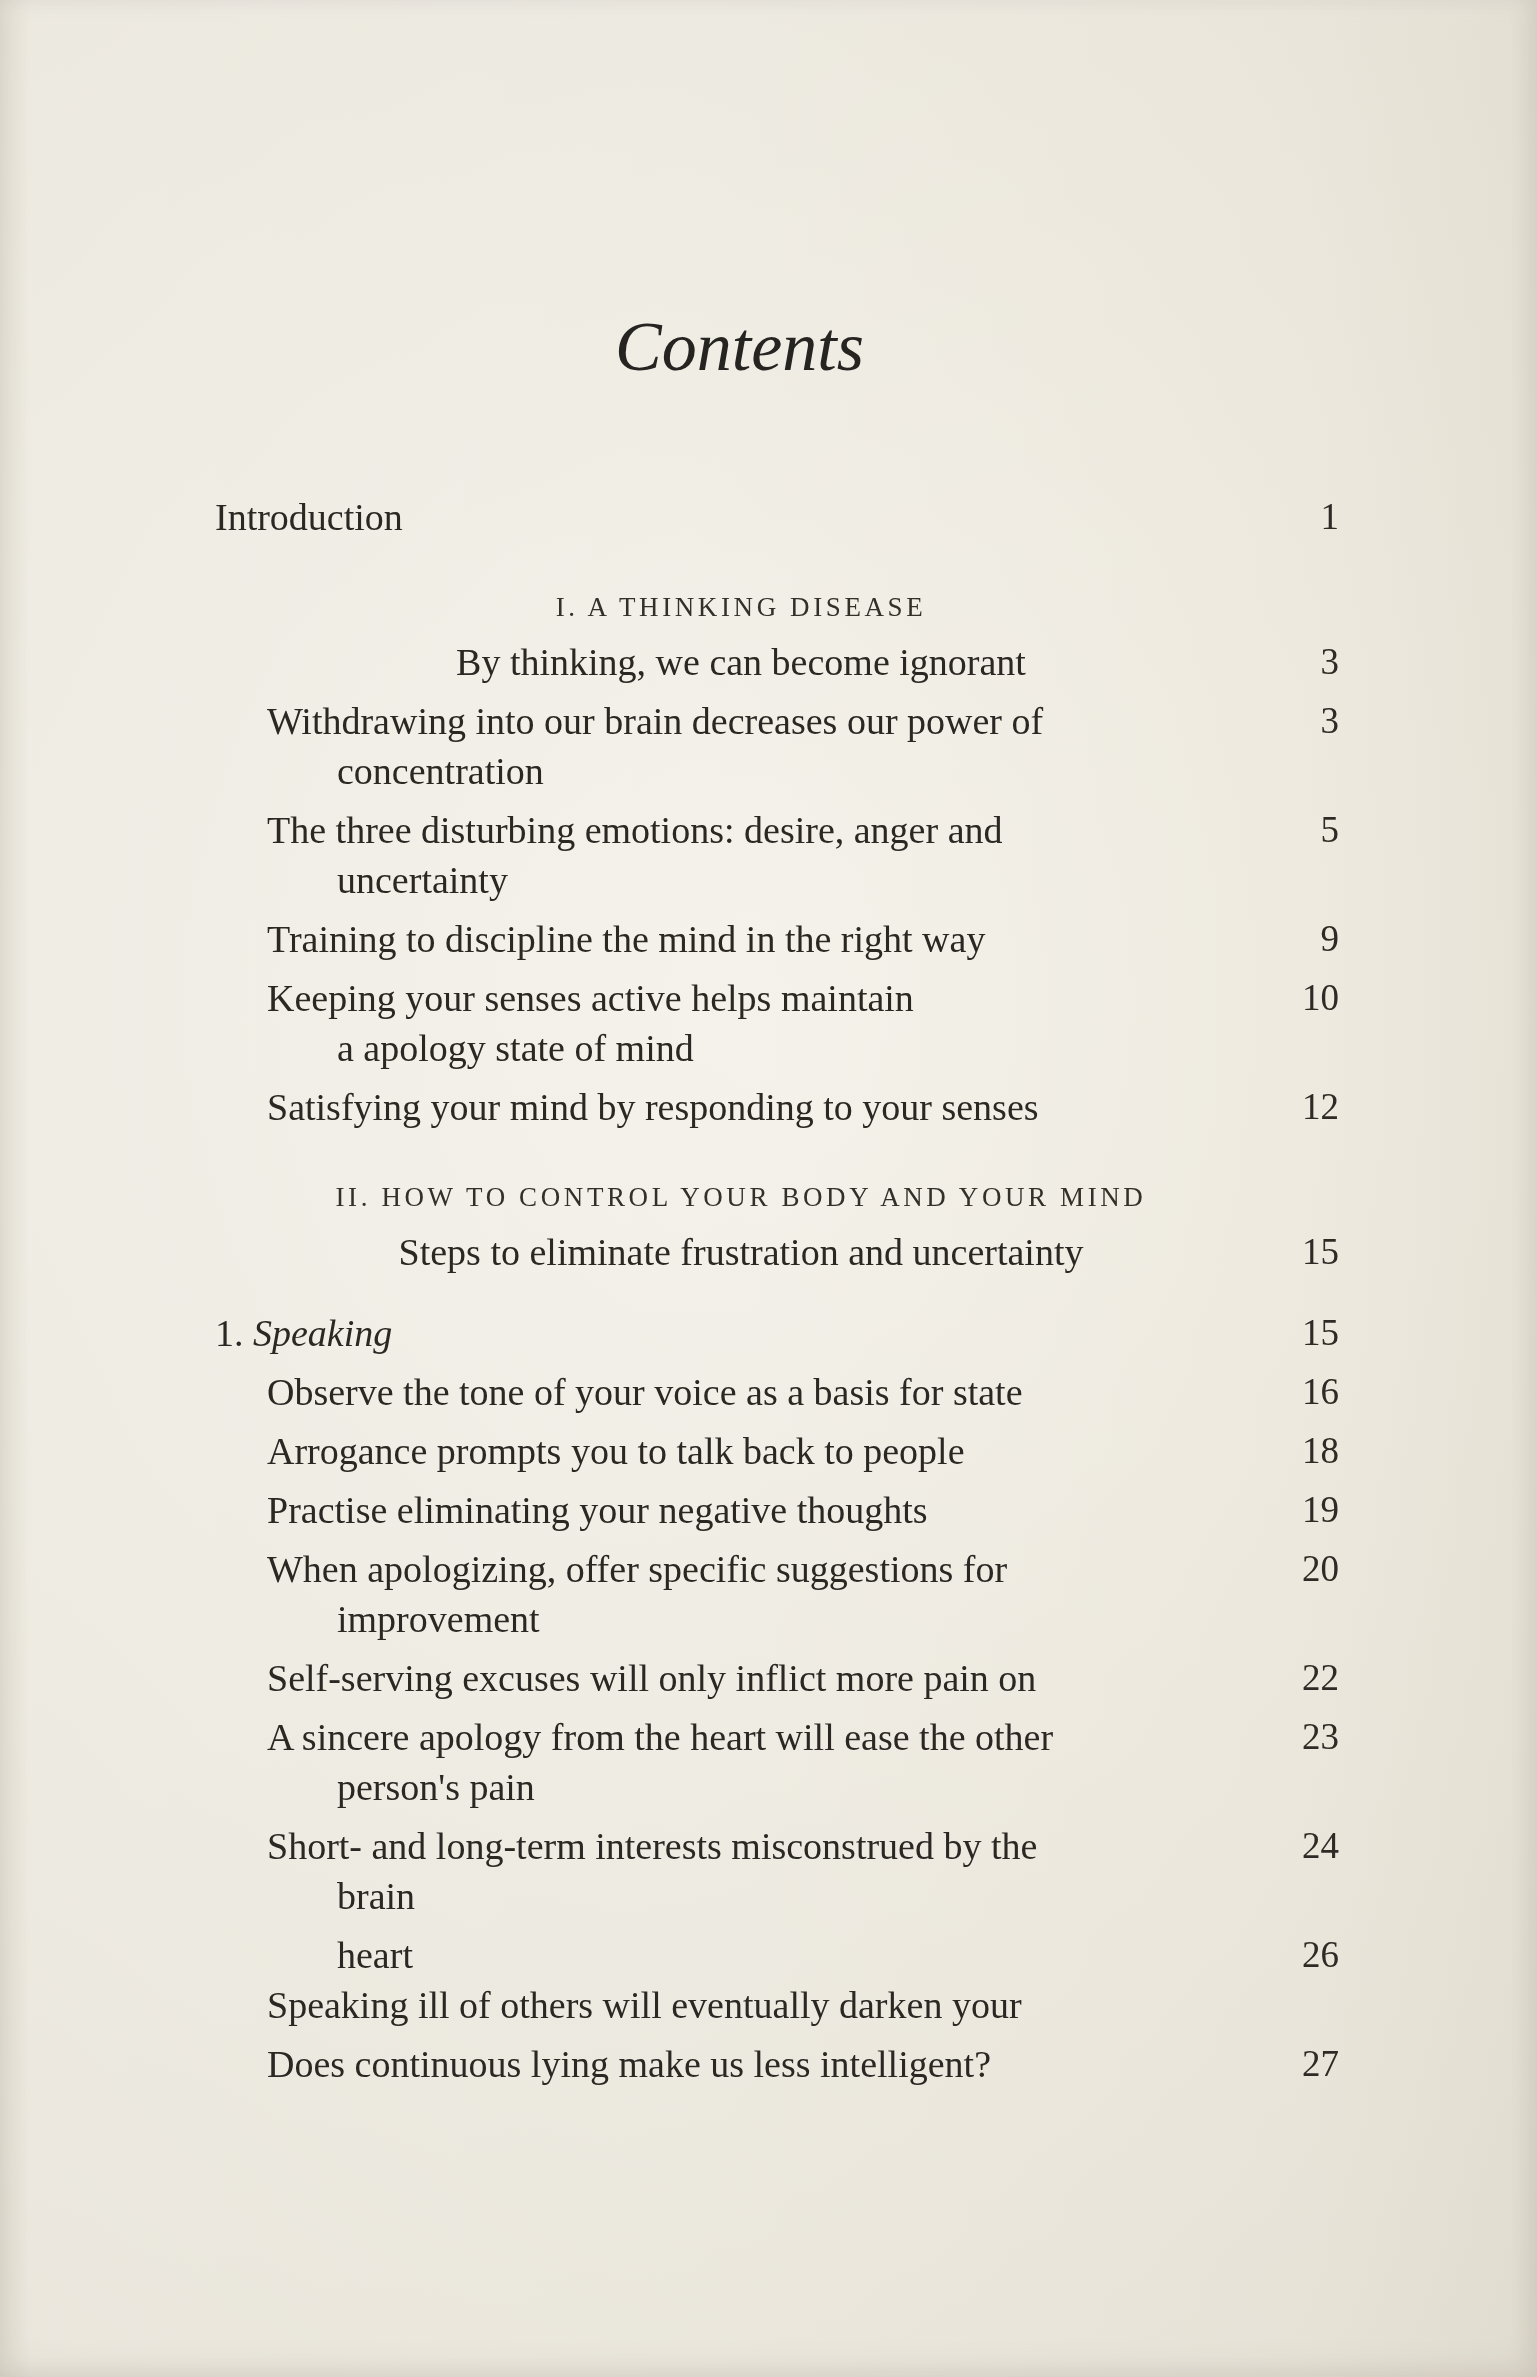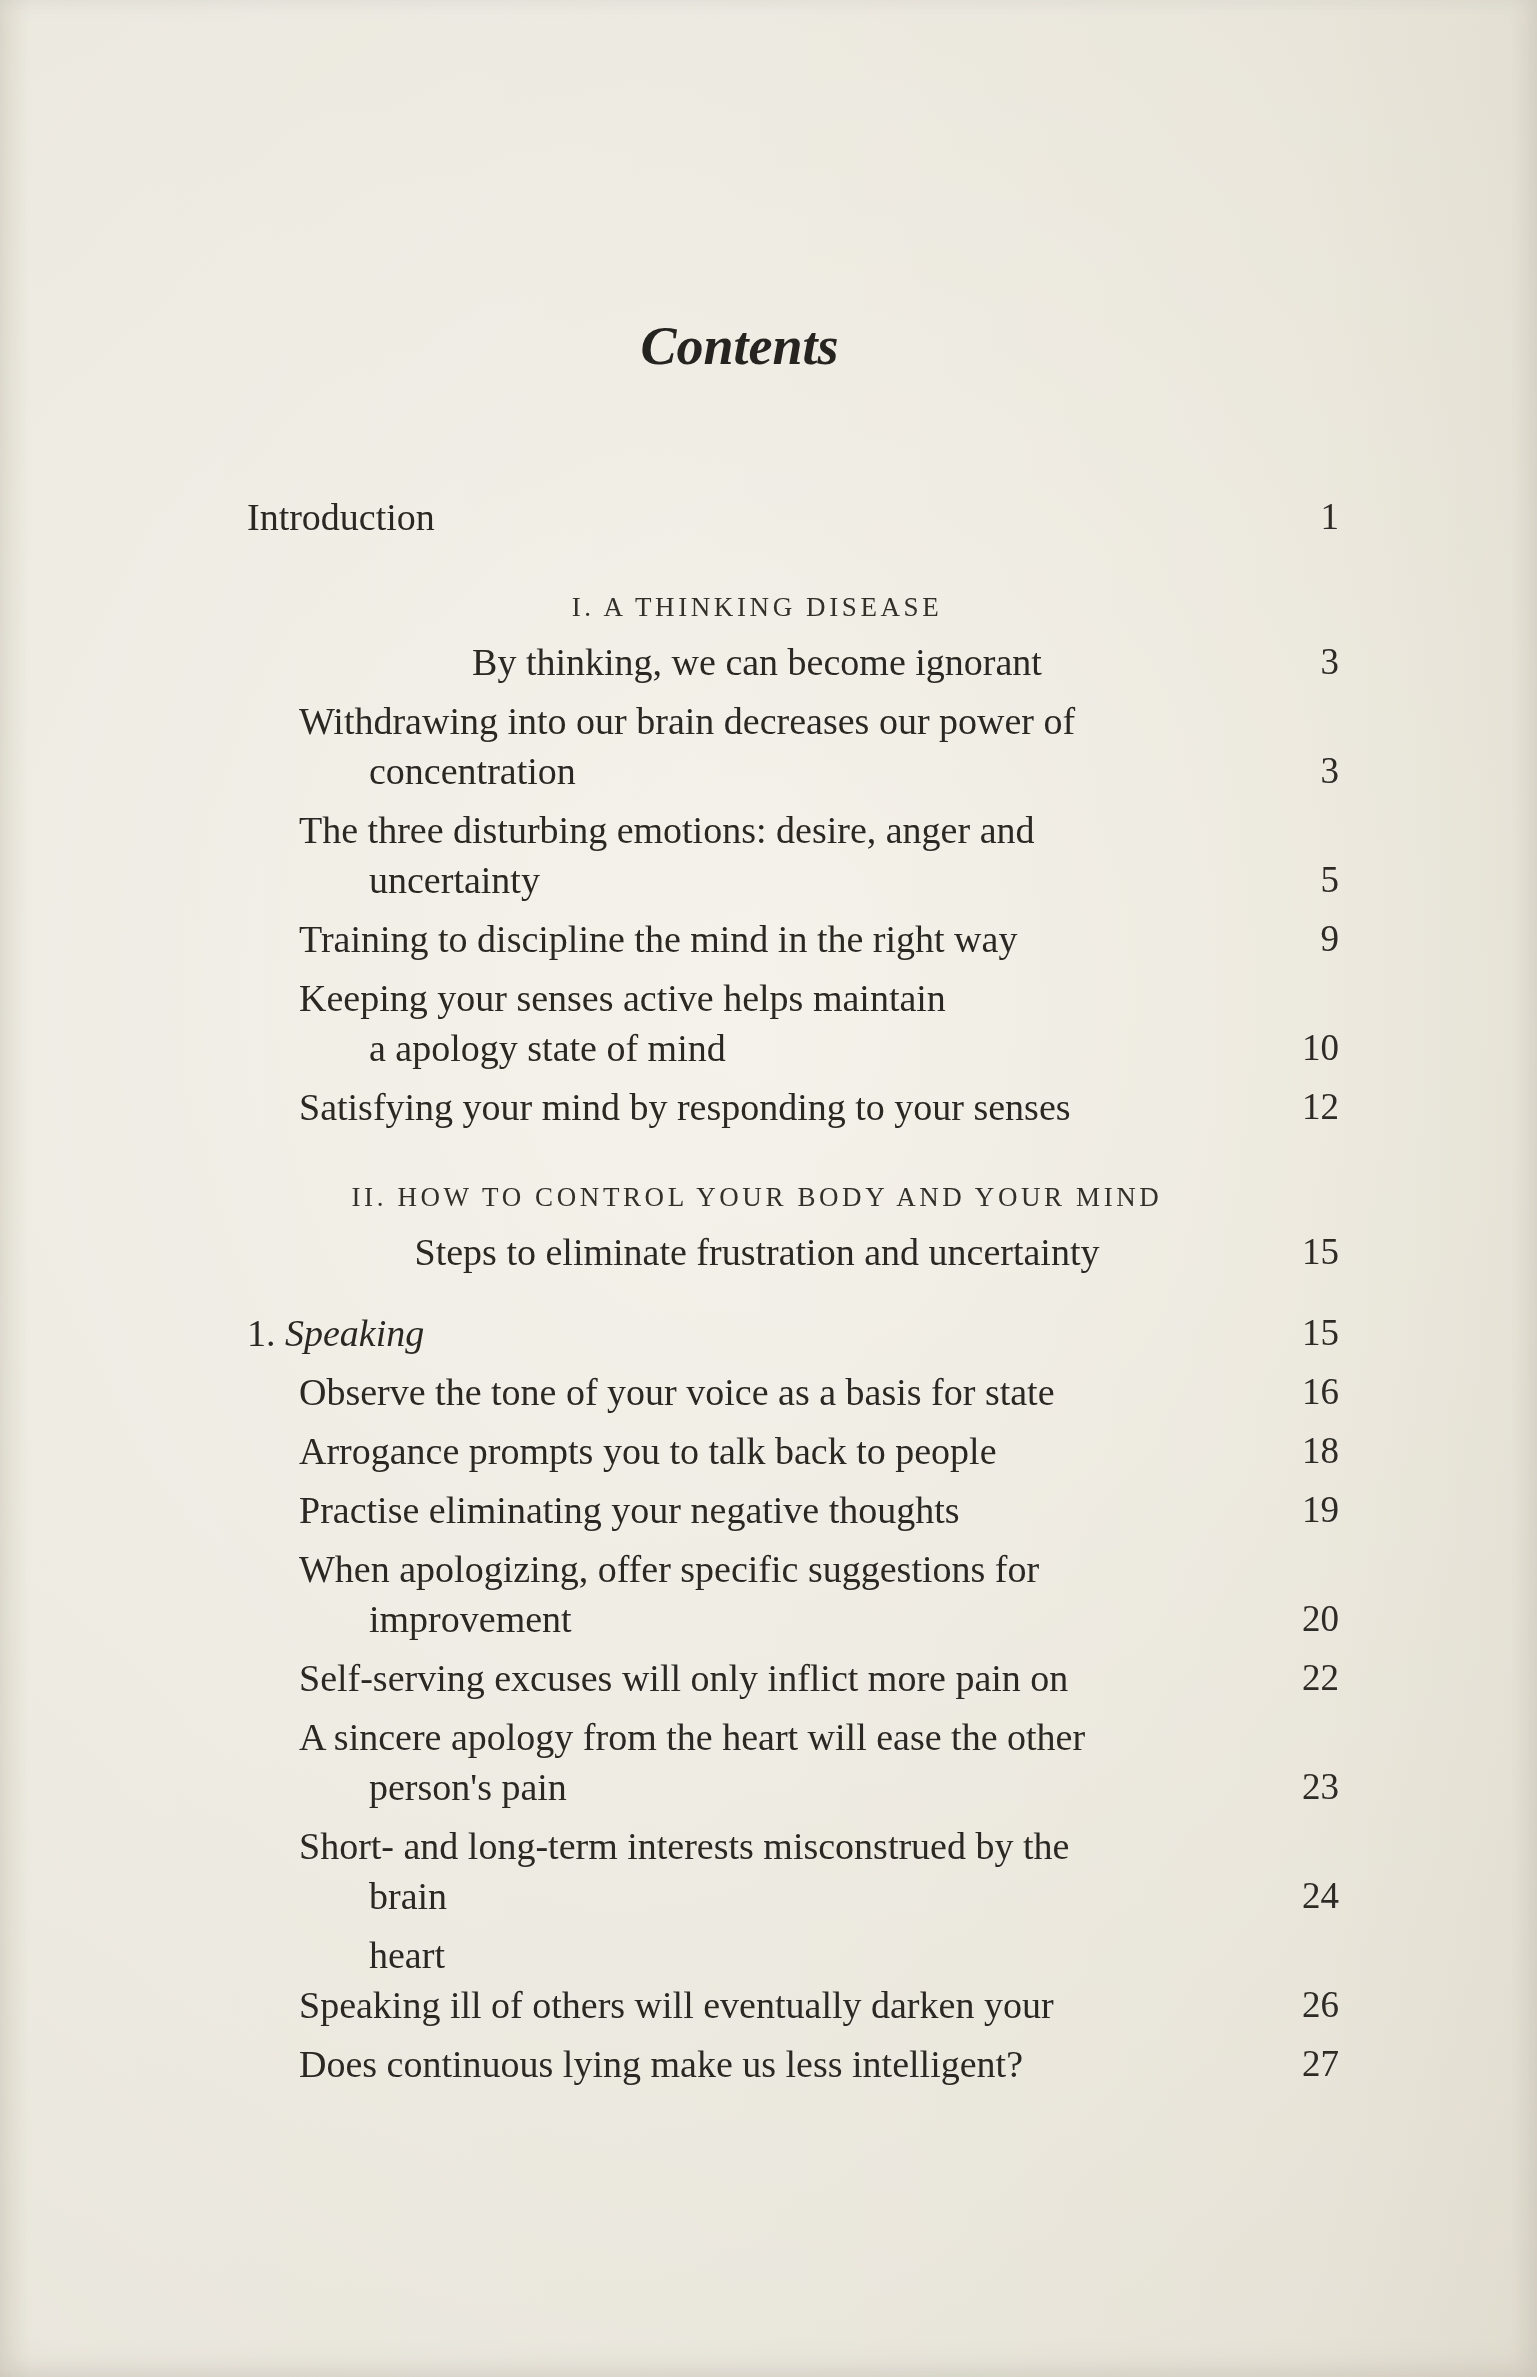--- a/index.html
+++ b/index.html
@@ -28,33 +28,32 @@
   }
   .content {
     position: absolute;
     left: 215px;
     right: 198px;
     top: 0;
     padding-top: 314px;
   }
   .title {
     font-style: italic;
-    font-weight: 700;
-    font-size: 54px;
+    font-weight: 400;
+    font-size: 70px;
     line-height: 65px;
     text-align: center;
     padding-right: 75px;
     margin: 0 0 113px 0;
     color: #262420;
   }
   .row {
     display: flex;
-    align-items: flex-end;
+    align-items: flex-start;
     margin-top: 9px;
-    margin-left: 32px;
   }
   .row.heading {
     display: block;
     text-align: center;
     padding-right: 72px;
     font-size: 27px;
     line-height: 41px;
     letter-spacing: 3.6px;
     margin-top: 45px;
     color: #33302a;

